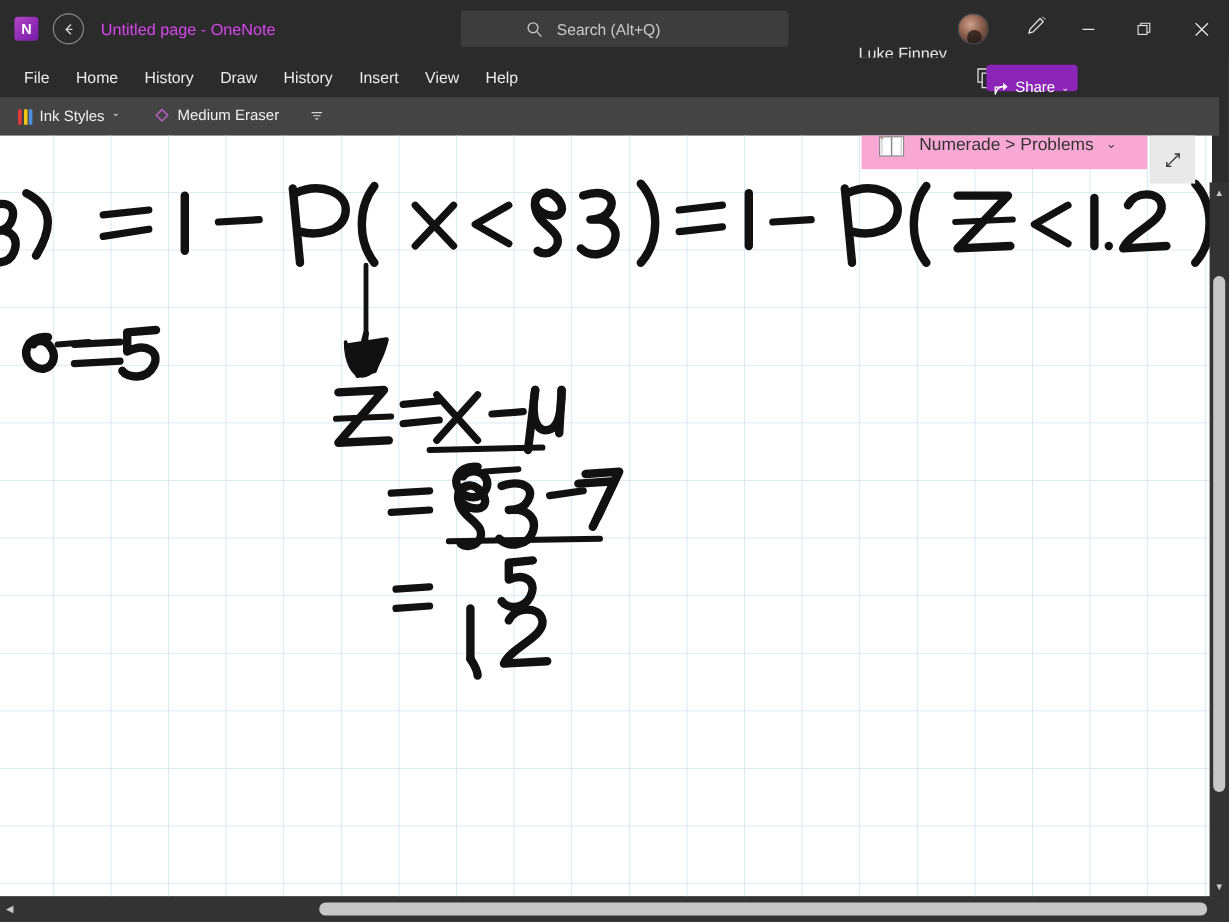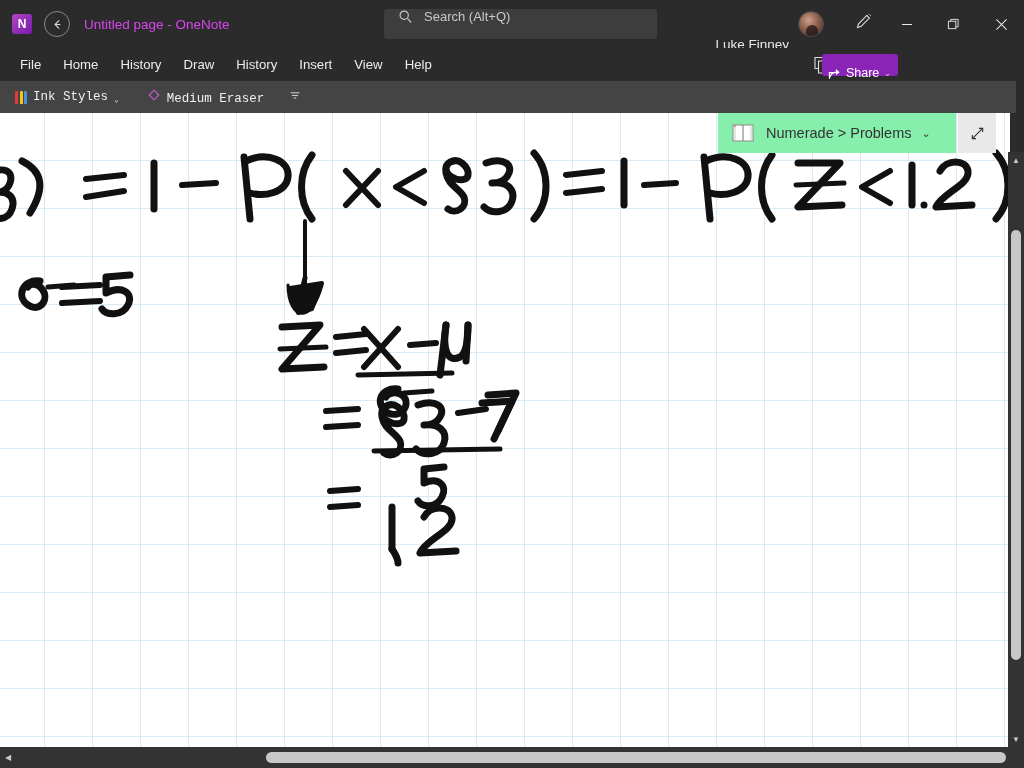--- a/index.html
+++ b/index.html
@@ -29,21 +29,21 @@
     border: 1px solid #8a8a8a; color: #d4d4d4;
     display: flex; align-items: center; justify-content: center;
     font-size: 13px; line-height: 1; flex: 0 0 auto; cursor: pointer;
   }
   .win-title {
     margin-left: 14px; color: #d946ef; font-size: 13.5px; white-space: nowrap;
   }
   .searchbox {
     position: absolute; left: 384px; top: 9px; width: 273px; height: 30px;
     background: #3d3d3d; border-radius: 3px;
-    display: flex; align-items: flex-start; cursor: text;
+    display: flex; align-items: center; cursor: text; padding-left: 40px;
   }
   .search-ico {
     margin-left: 14px; color: #c6c6c6; font-size: 14px;
     display: flex; align-items: center;
   }
   .search-ph { margin-left: 11px; color: #c9c9c9; font-size: 13px; }
   .user-block {
     position: absolute; right: 200px; top: 0; height: 48px;
     display: flex; align-items: center; gap: 9px;
   }
@@ -90,23 +90,23 @@
     display: flex; align-items: center; gap: 5px;
     padding: 16px 7px 0 6px; font-size: 12.5px; cursor: pointer;
   }
 
   
   .ribbon {
     position: absolute; left: 0; top: 81px; width: 1016px; height: 32px;
     background: #444444; display: flex; align-items: center;
   }
   .ribbon-item {
-    display: flex; align-items: flex-end; gap: 6px;
+    display: flex; align-items: flex-start; gap: 6px;
     color: #f0f0f0; font-size: 12.5px; padding: 3px 7px; cursor: pointer;
-    border-radius: 2px; white-space: nowrap; font-family: Liberation Mono, monospace;
+    border-radius: 2px; white-space: nowrap;
   }
   .ribbon-item:first-child { margin-left: 8px; }
   .pens-ico { display: flex; align-items: flex-end; gap: 1.5px; height: 14px; }
   .pens-ico i { width: 3px; height: 13px; display: block; border-radius: 1px 1px 0 0; }
   .chev { font-size: 8px; color: #d8d8d8; }
 
   
   .canvas {
     position: absolute; left: 0; top: 113px; width: 1010px; height: 634px;
     background: #ffffff;
@@ -114,22 +114,22 @@
       linear-gradient(to right, #d9eaf4 1px, transparent 1px),
       linear-gradient(to bottom, #d9eaf4 1px, transparent 1px);
     background-size: 48px 48px;
     background-position: -4px -1px;
     overflow: hidden;
   }
   .ink { position: absolute; left: 0; top: 0; }
 
   
   .nbsel {
-    position: absolute; left: 718px; top: 113px; width: 238px; height: 40px;
-    background: #86efac; display: flex; align-items: center; cursor: pointer;
+    position: absolute; left: 718px; top: 113px; width: 238px; height: 28px;
+    background: #f9a8d4; display: flex; cursor: pointer;
   }
   .nb-ico { margin-left: 14px; width: 22px; height: 18px; flex: 0 0 auto; }
   .nb-label { margin-left: 12px; color: #333; font-size: 14.5px; white-space: nowrap; }
   .nb-chev { margin-left: 10px; color: #444; font-size: 11px; }
   .expand-btn {
     position: absolute; left: 958px; top: 113px; width: 38px; height: 40px;
     background: #e9e9e9; display: flex; align-items: center; justify-content: center;
     color: #333; font-size: 14px; cursor: pointer;
   }
 

